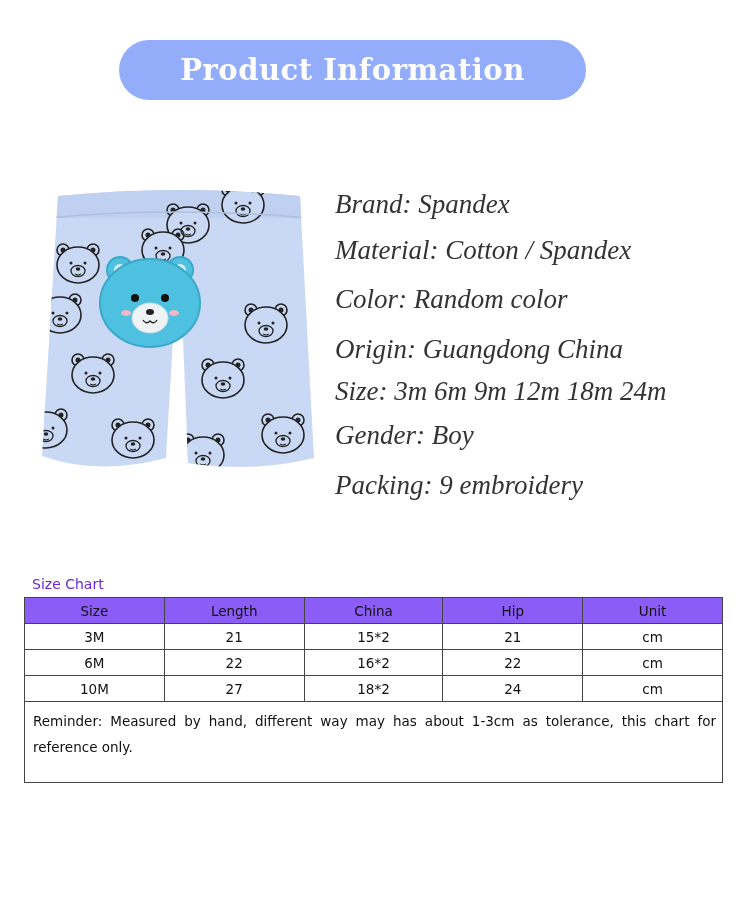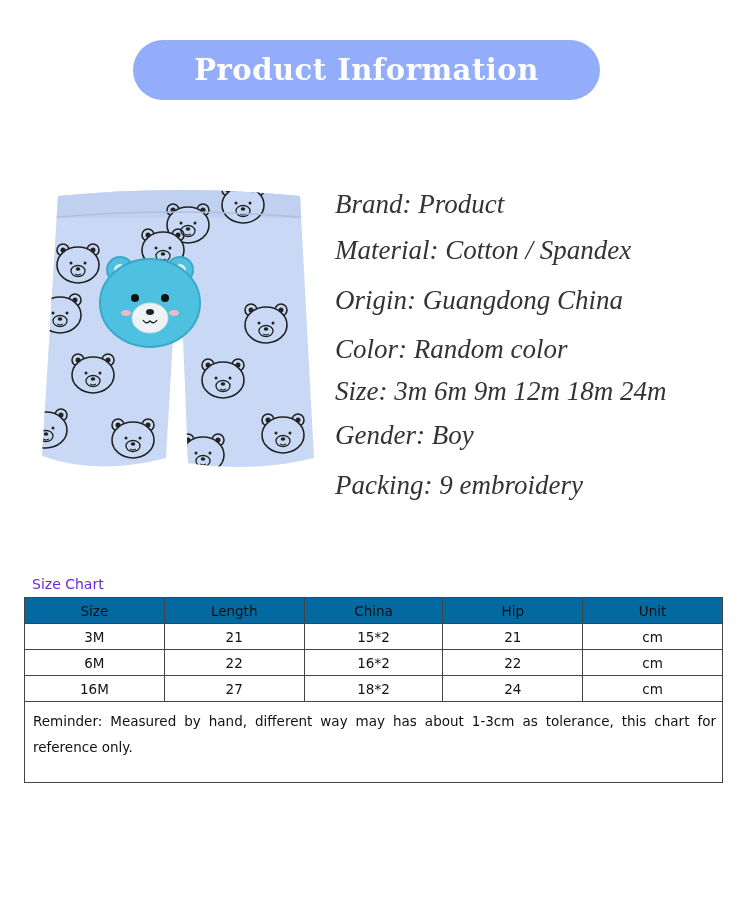--- a/index.html
+++ b/index.html
@@ -10,21 +10,21 @@
     body {
       width: 750px;
       height: 900px;
       position: relative;
       overflow: hidden;
       font-family: "Liberation Sans", sans-serif;
       color: #222;
     }
     .title-pill {
       position: absolute;
-      left: 133px;
+      left: 119px;
       top: 40px;
       width: 467px;
       height: 60px;
       border-radius: 30px;
       background: #93adfb;
       display: flex;
       align-items: center;
       justify-content: center;
     }
     .title-pill span {
@@ -77,21 +77,21 @@
     }
     table.size-chart th,
     table.size-chart td {
       border: 1px solid #444;
       text-align: center;
       height: 25px;
       padding: 0;
       font-weight: normal;
     }
     table.size-chart th {
-      background: #0369a1;
+      background: #8b5cf6;
     }
     table.size-chart td.reminder {
       text-align: left;
       vertical-align: top;
       height: 74px;
       padding: 6px 6px 0 8px;
       line-height: 26px;
       font-size: 13.5px;
       text-align: justify;
     }
@@ -150,24 +150,24 @@
       <ellipse cx="88" cy="125" rx="5" ry="3" fill="#f0b8c8"></ellipse>
       <ellipse cx="136" cy="125" rx="5" ry="3" fill="#f0b8c8"></ellipse>
       <ellipse cx="112" cy="130" rx="18" ry="15" fill="#eef4f6" stroke="#d0dde2" stroke-width="1"></ellipse>
       <ellipse cx="112" cy="124" rx="4" ry="3" fill="#222"></ellipse>
       <path d="M105 132 Q108 137 112 133 Q116 137 119 132" fill="none" stroke="#222" stroke-width="1.4"></path>
     </g>
   </svg>
 </div>
 
 <ul class="info-list">
-  <li style="margin-top:0;">Brand: Product</li>
+  <li style="margin-top:0;">Brand: Spandex</li>
   <li style="margin-top:18px;">Material: Cotton / Spandex</li>
+  <li style="margin-top:21px;">Color: Random color</li>
   <li style="margin-top:22px;">Origin: Guangdong China</li>
-  <li style="margin-top:21px;">Color: Random color</li>
   <li style="margin-top:14px;">Size: 3m 6m 9m 12m 18m 24m</li>
   <li style="margin-top:16px;">Gender: Boy</li>
   <li style="margin-top:22px;">Packing: 9 embroidery</li>
 </ul>
 
 <div class="size-chart-label">Size Chart</div>
 
 <table class="size-chart">
   <colgroup>
     <col style="width:140px">
@@ -194,21 +194,21 @@
       <td>cm</td>
     </tr>
     <tr>
       <td>6M</td>
       <td>22</td>
       <td>16*2</td>
       <td>22</td>
       <td>cm</td>
     </tr>
     <tr>
-      <td>16M</td>
+      <td>10M</td>
       <td>27</td>
       <td>18*2</td>
       <td>24</td>
       <td>cm</td>
     </tr>
     <tr>
       <td colspan="5" class="reminder">Reminder: Measured by hand, different way may has about 1-3cm as tolerance, this chart for reference only.</td>
     </tr>
   </tbody>
 </table>

